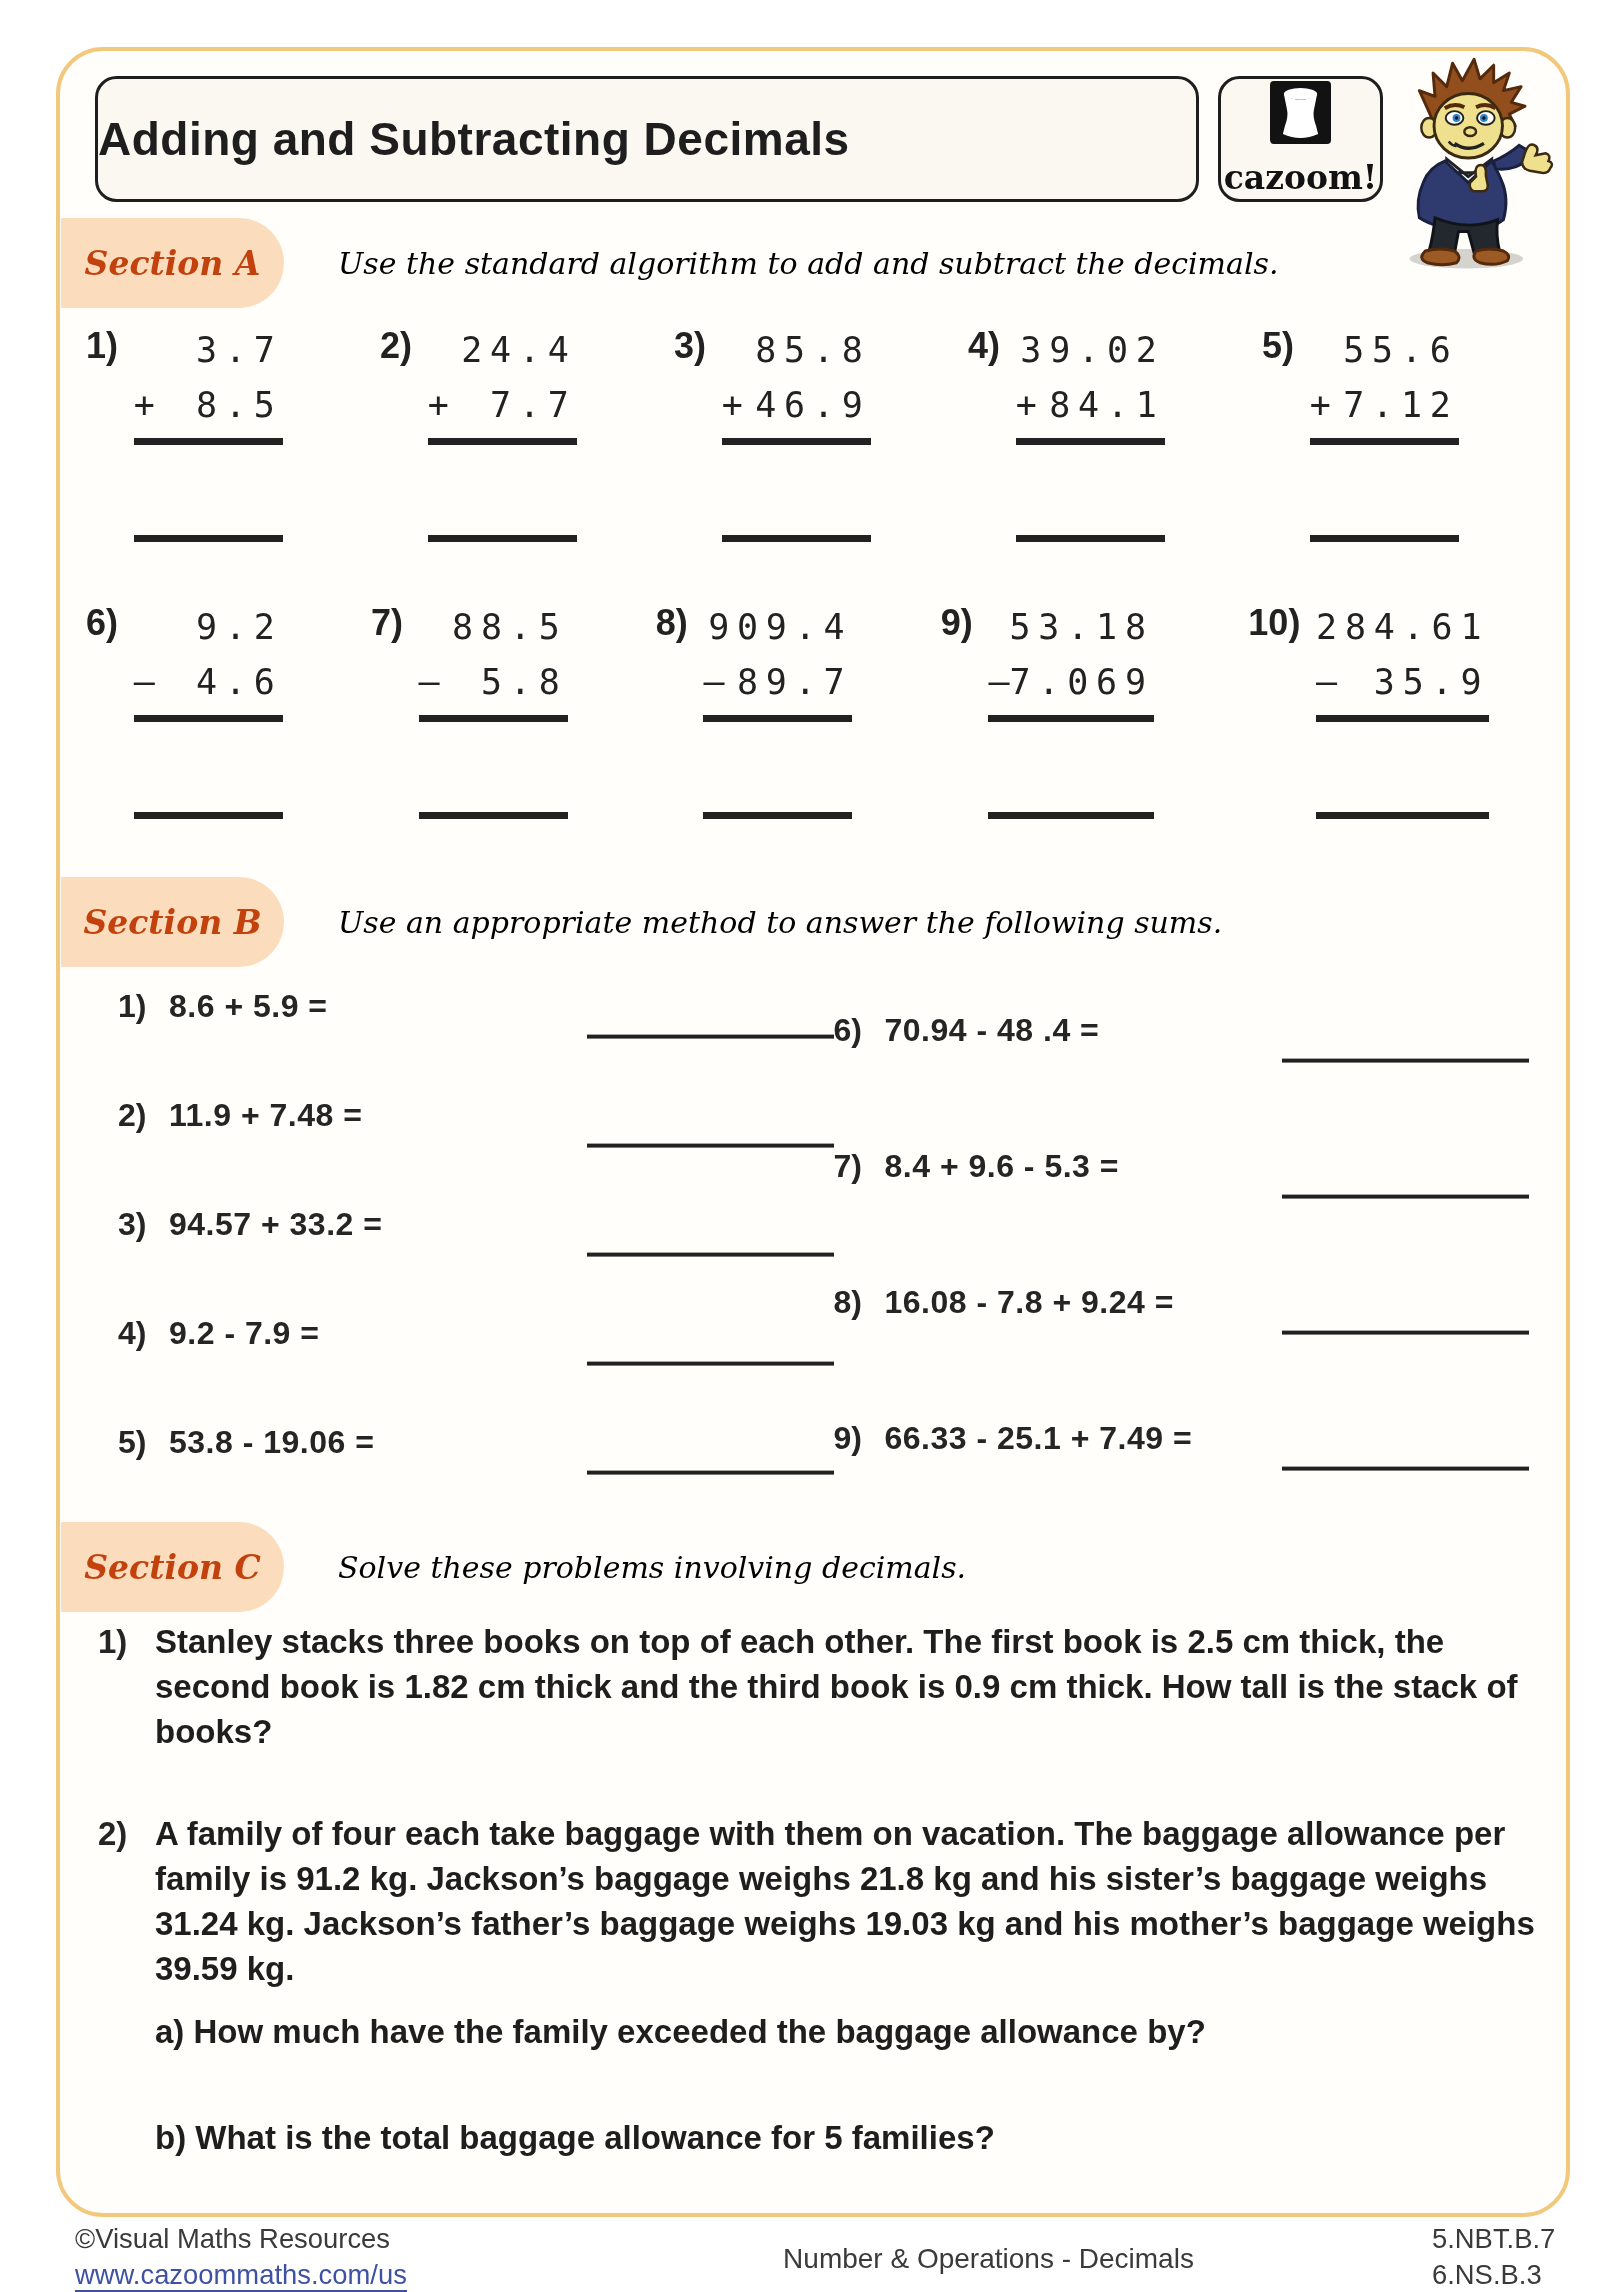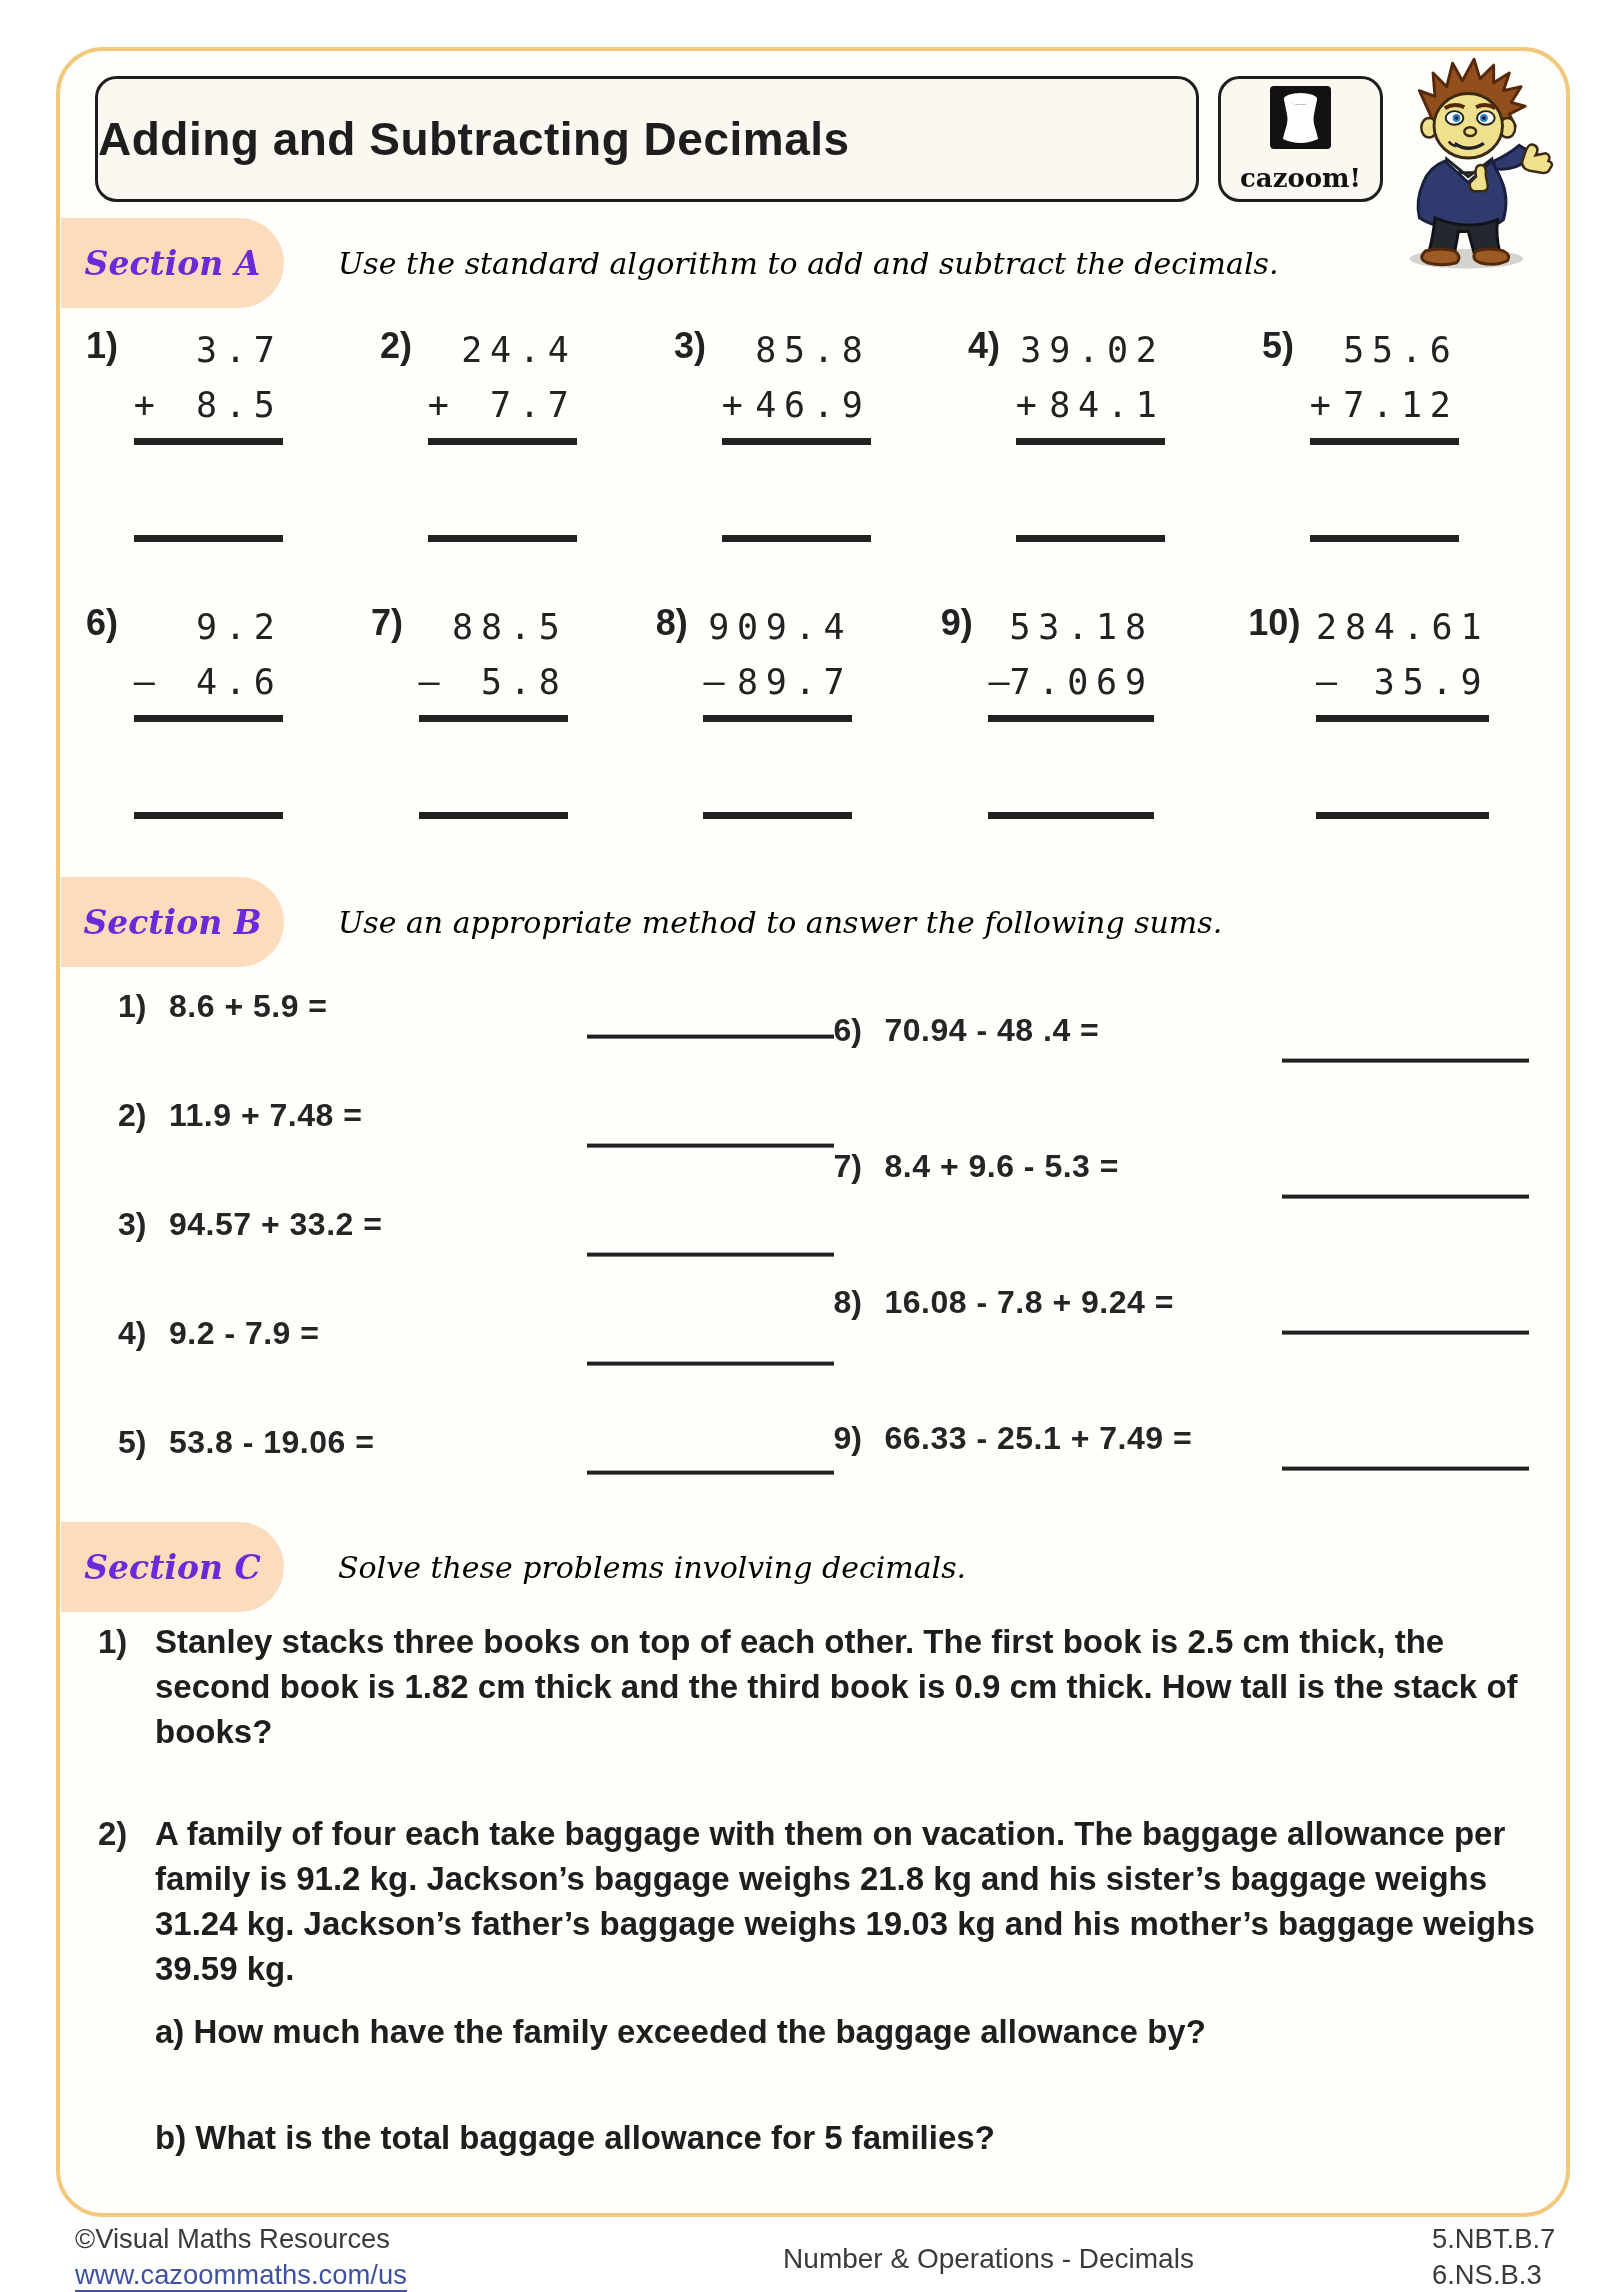--- a/index.html
+++ b/index.html
@@ -27,35 +27,35 @@
     color:#1E1E1E;
   }
   .logo-box {
     position:absolute; left:1218px; top:76px; width:159px; height:120px;
     background:#FAF8F0; border:3.9px solid #1E1E1E; border-radius:21.6px;
     display:flex; flex-direction:column; align-items:center; justify-content:center;
   }
   .logo-drum { width:61px; height:63px; background:#121212; border-radius:3.9px;
     display:flex; align-items:center; justify-content:center; }
   .logo-text {
-    font-family:"DejaVu Serif", serif; font-weight:bold; font-size:26px;
+    font-family:"DejaVu Serif", serif; font-weight:bold; font-size:33px;
     color:#121212; margin-top:14px; letter-spacing:0px;
   }
   .mascot { position:absolute; left:1390px; top:51px; width:178px; height:222px; z-index:3; }
   
   .section-header {
     position:absolute; left:61px; right:88px; height:90px;
     display:flex; align-items:center;
   }
   .badge {
     background:#FBDDBD; border-radius:0 45px 45px 0;
     width:223px; height:90px; flex:0 0 auto;
     display:flex; align-items:center; justify-content:center;
     font-family:"DejaVu Serif", serif; font-style:italic; font-weight:bold;
-    font-size:33px; color:#6d28d9;
+    font-size:33px; color:#c2410c;
   }
   .instruction {
     font-family:"DejaVu Serif", serif; font-style:italic;
     font-size:30px; color:#000000; margin-left:54px;
   }
   
   .sa-row { position:absolute; left:86px; width:1470px; display:flex; }
   .sa-prob { display:flex; flex:1 1 0; }
   .sa-prob.wide { flex:1.08 1 0; }
   .sa-label { font-size:36px; font-weight:bold; color:#222; margin-right:15.7px; padding-top:2px; }

